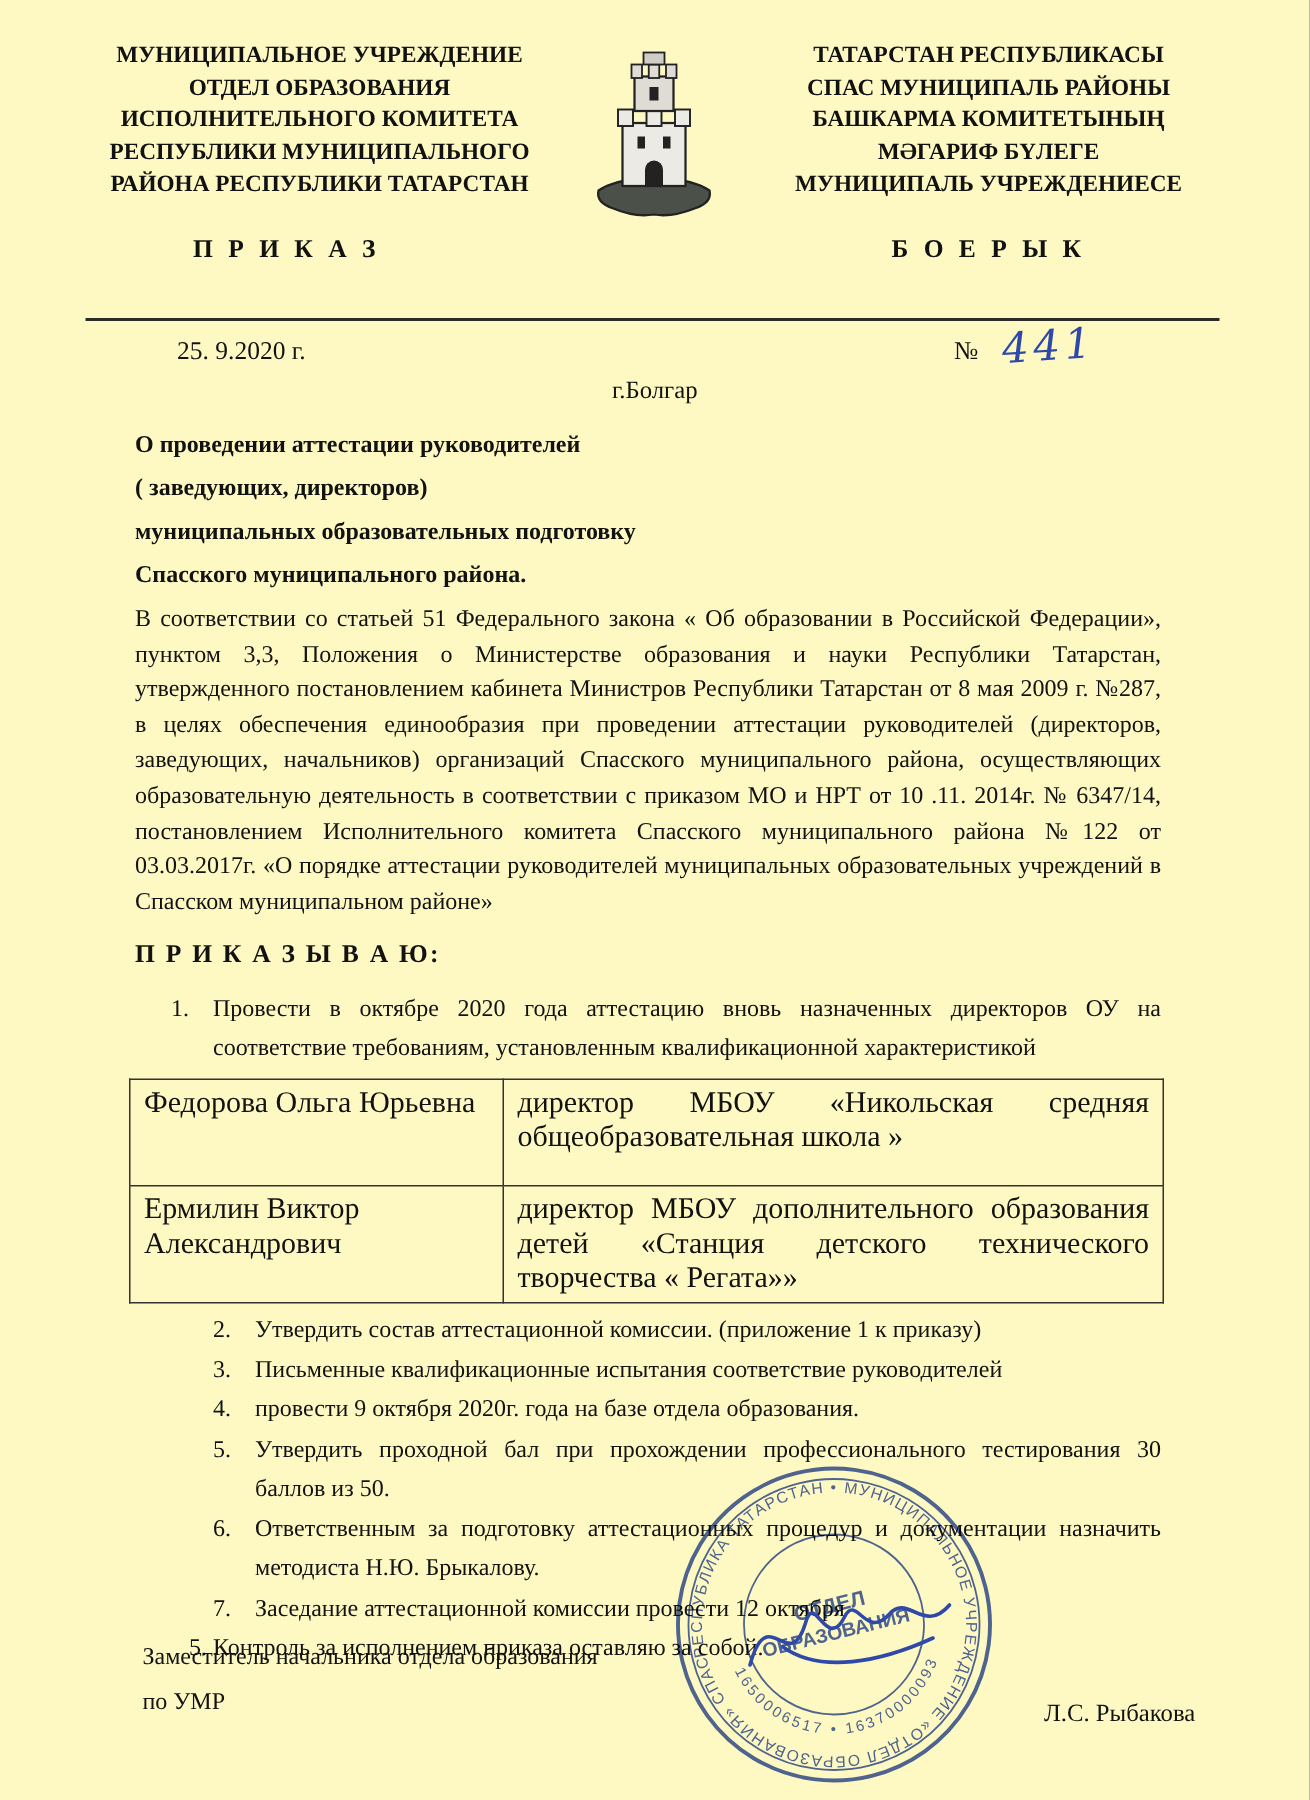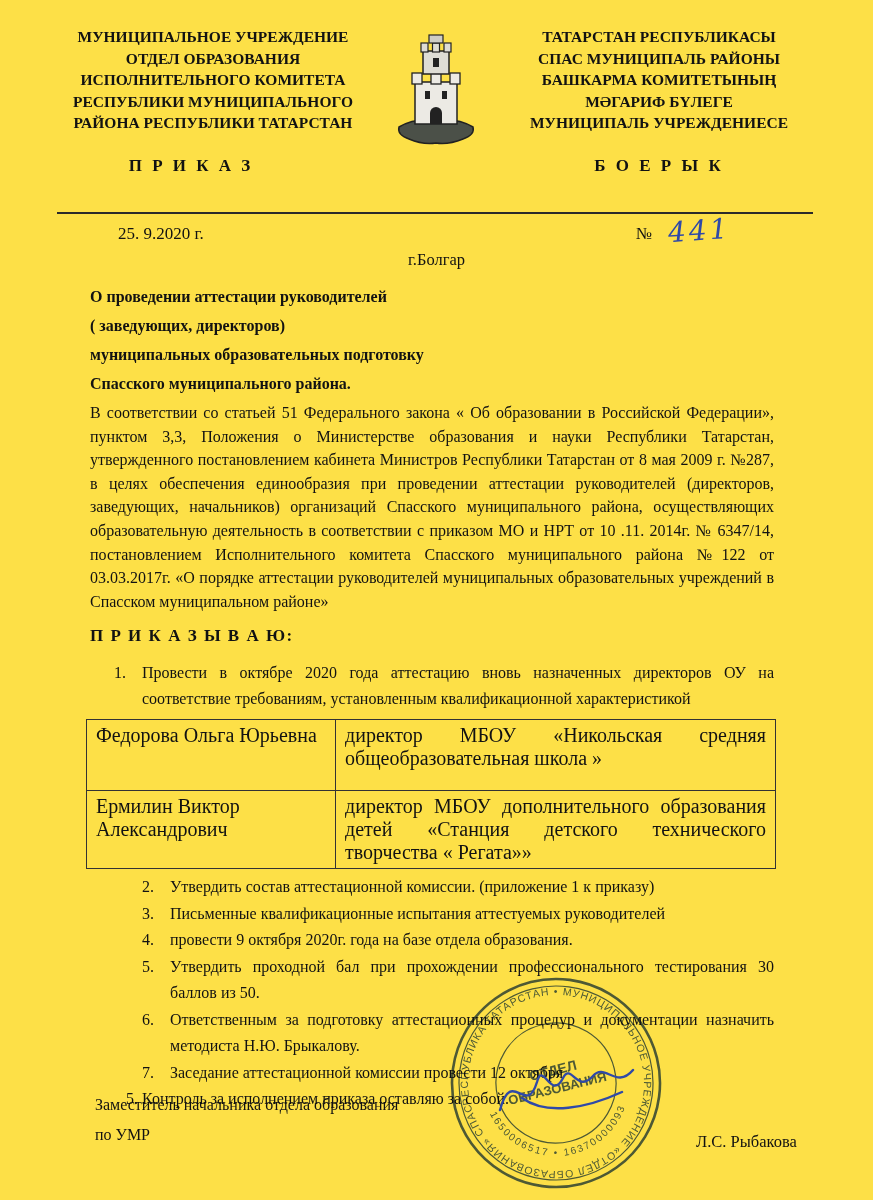--- a/index.html
+++ b/index.html
@@ -1,20 +1,20 @@
 <!DOCTYPE html>
 <html><head>
 <meta charset="utf-8">
 <style>
   html,body { margin:0; padding:0; background:#888; }
   .page {
     position: relative;
     width: 873px; height: 1200px;
     margin: 0 auto;
-    background: #fde047;
+    background: #fef9c3;
     font-family: "Liberation Serif", serif;
     color: #121212;
     overflow: hidden;
   }
   
   .hdr-block { position:absolute; top:26px; width:322px; text-align:center;
     font-weight:bold; font-size:15.5px; line-height:21.5px; }
   .hdr-left  { left:52px; }
   .hdr-right { left:498px; }
   .emblem { position:absolute; left:392px; top:30px; }
@@ -149,21 +149,21 @@
 
     <div class="items-after">
 
         <div class="item-row">
           <span class="item-num">2.</span>
           <span class="item-txt">Утвердить состав аттестационной комиссии. (приложение 1 к приказу)</span>
         </div>
 
         <div class="item-row">
           <span class="item-num">3.</span>
-          <span class="item-txt">Письменные квалификационные испытания аттестуемых руководителей</span>
+          <span class="item-txt">Письменные квалификационные испытания соответствие руководителей</span>
         </div>
 
         <div class="item-row">
           <span class="item-num">4.</span>
           <span class="item-txt">провести 9 октября  2020г. года на базе отдела образования.</span>
         </div>
 
         <div class="item-row">
           <span class="item-num">5.</span>
           <span class="item-txt">Утвердить проходной бал при прохождении профессионального тестирования 30 баллов из 50.</span>

